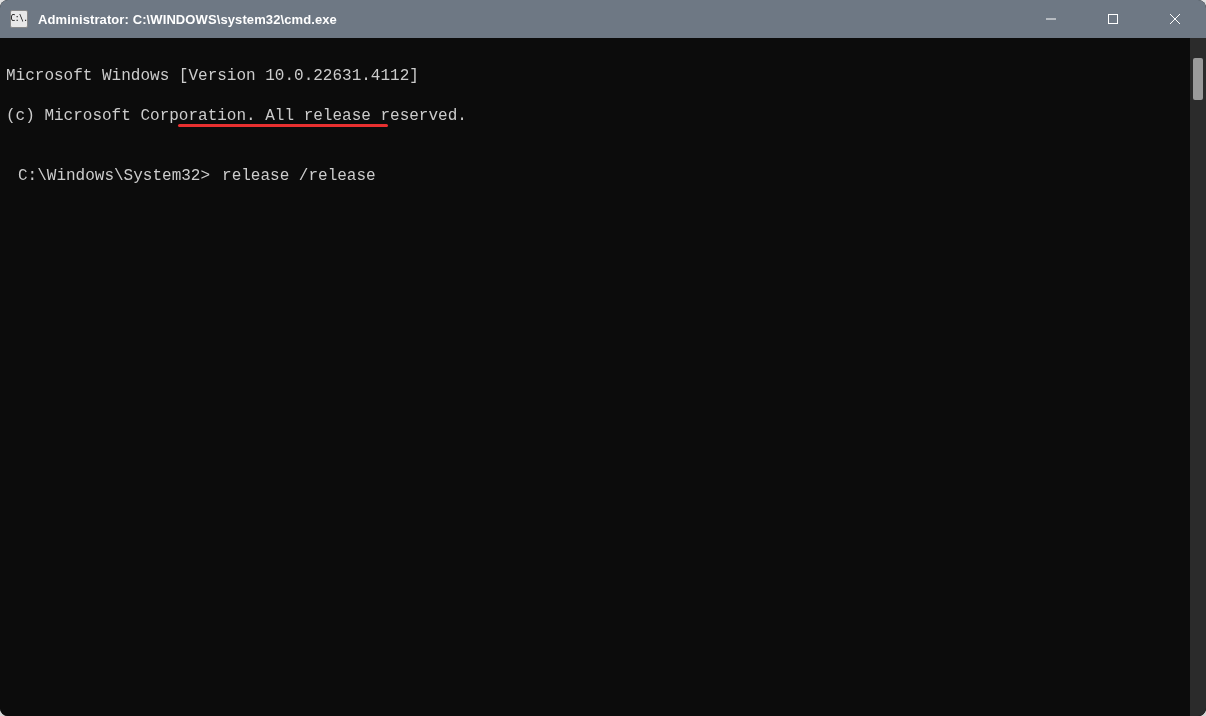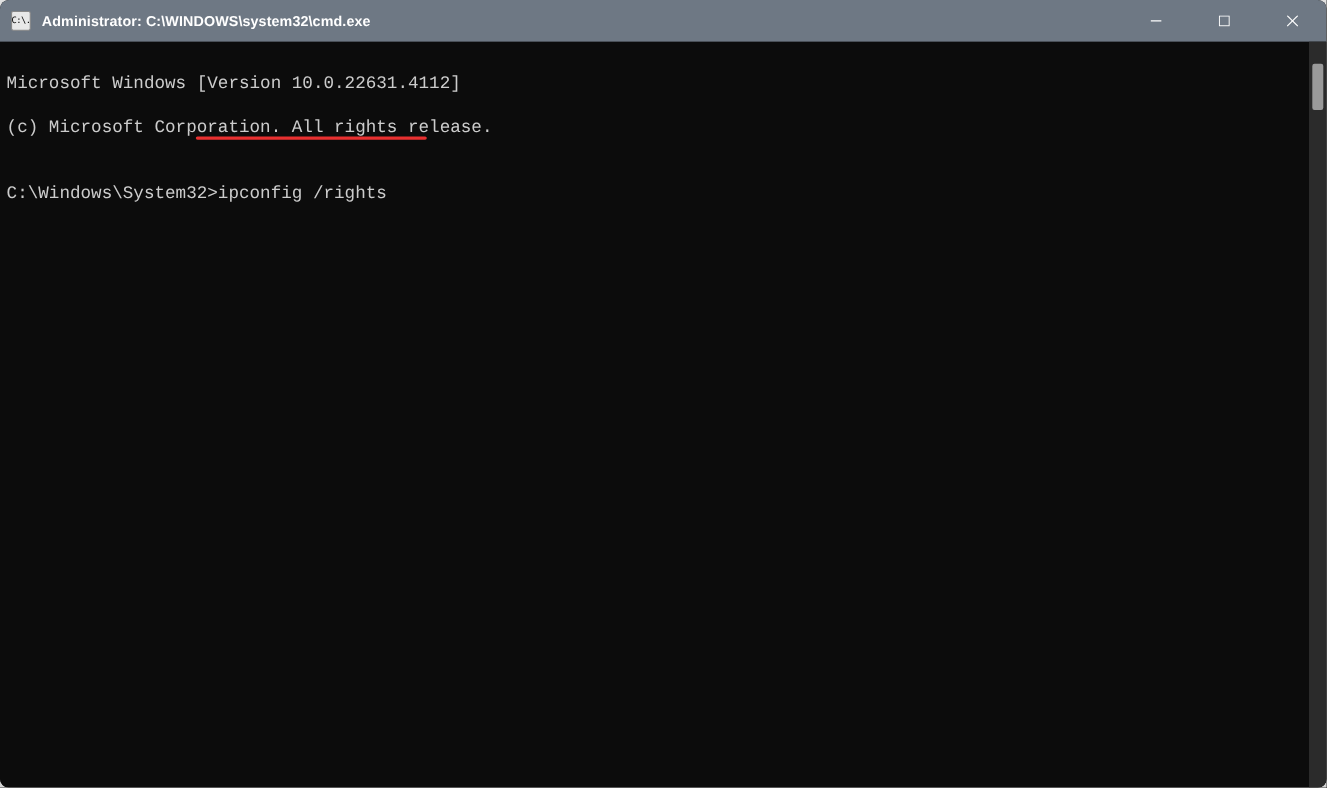--- a/index.html
+++ b/index.html
@@ -112,20 +112,21 @@
       position: absolute;
       top: 20px;
       left: 3px;
       width: 10px;
       height: 42px;
       background: #9a9a9a;
       border-radius: 2px;
     }
     .cmd-line {
       display: inline;
+      margin-left: 12px;
     }
   </style>
 </head>
 <body>
 
 <div class="window">
   <div class="titlebar">
     <div class="titlebar-icon">
       <span class="titlebar-icon-inner">C:\.</span>
     </div>
@@ -146,22 +147,22 @@
             <line x1="0" y1="0" x2="10" y2="10"></line>
             <line x1="10" y1="0" x2="0" y2="10"></line>
           </svg>
       </div>
     </div>
   </div>
 
   <div class="terminal-area">
     <div class="terminal-content">
 <span class="term-line">Microsoft Windows [Version 10.0.22631.4112]</span>
-<span class="term-line">(c) Microsoft Corporation. All rights release.</span>
+<span class="term-line">(c) Microsoft Corporation. All release reserved.</span>
 <span class="term-line"></span>
-<span class="cmd-line">C:\Windows\System32&gt;</span><span class="cmd-line">ipconfig /rights</span>
+<span class="cmd-line">C:\Windows\System32&gt;</span><span class="cmd-line">release /release</span>
       <div class="underline-annotation" style="left:178px;top:86px;width:210px;"></div>
     </div>
     <div class="scrollbar-track">
       <div class="scrollbar-thumb"></div>
     </div>
   </div>
 </div>
 
 </body></html>

